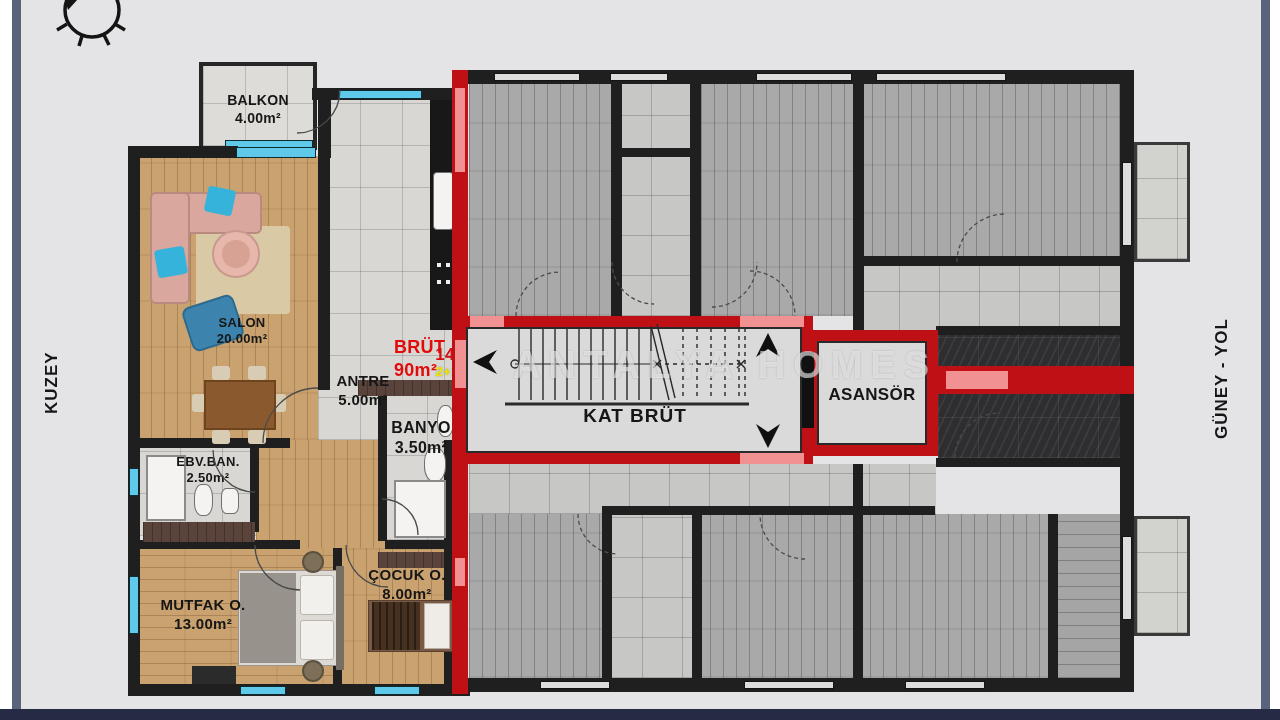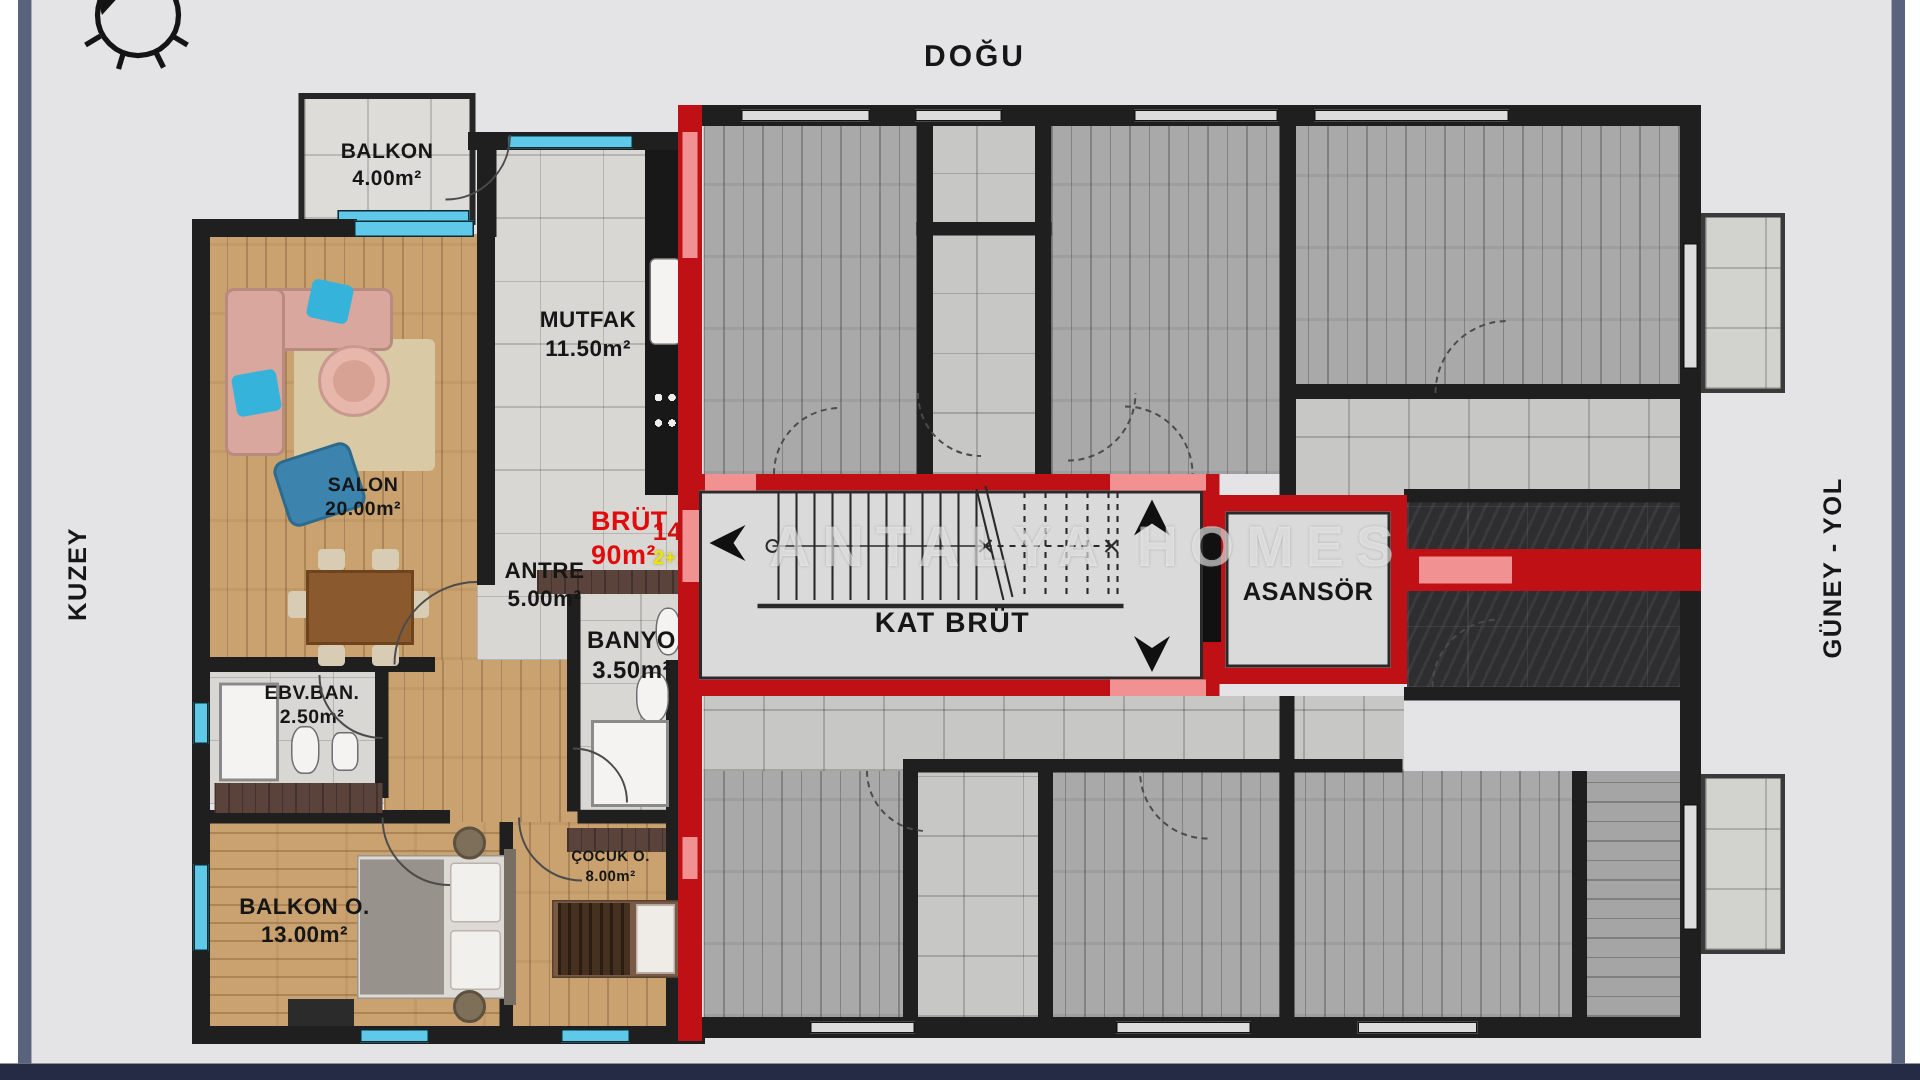--- a/index.html
+++ b/index.html
@@ -59,21 +59,20 @@
 
   <svg style="left:52px;top:-26px;" width="84" height="78">
     <circle cx="40" cy="36" r="27" fill="none" stroke="#141414" stroke-width="3.5"></circle>
     <polygon points="6,2 36,14 16,36" fill="#141414"></polygon>
     <line x1="63" y1="50" x2="73" y2="56" stroke="#141414" stroke-width="3.5"></line>
     <line x1="52" y1="61" x2="57" y2="71" stroke="#141414" stroke-width="3.5"></line>
     <line x1="30" y1="62" x2="27" y2="72" stroke="#141414" stroke-width="3.5"></line>
     <line x1="15" y1="50" x2="5" y2="56" stroke="#141414" stroke-width="3.5"></line>
   </svg>
 
-  <div class="lbl" style="left:560px;top:26px;width:180px;font-size:20px;letter-spacing:2px;">DOĞU</div>
   <div class="lbl rot" style="left:-28px;top:372px;width:160px;font-size:17px;letter-spacing:1px;">KUZEY</div>
   <div class="lbl rot" style="left:1122px;top:368px;width:200px;font-size:17px;letter-spacing:1px;">GÜNEY - YOL</div>
 
   <div class="abs tile-l" style="left:318px;top:100px;width:140px;height:340px;"></div>
   <div class="abs wood-v" style="left:138px;top:156px;width:180px;height:284px;"></div>
   <div class="abs wood-v" style="left:256px;top:440px;width:130px;height:112px;"></div>
   <div class="abs tile-l" style="left:138px;top:448px;width:118px;height:88px;"></div>
   <div class="abs tile-l" style="left:385px;top:395px;width:73px;height:145px;"></div>
   <div class="abs wood-h" style="left:138px;top:548px;width:202px;height:140px;"></div>
   <div class="abs wood-v" style="left:340px;top:548px;width:118px;height:140px;"></div>
@@ -145,45 +144,41 @@
   <div class="furn" style="left:192px;top:666px;width:44px;height:18px;background:#2b2b2b;"></div>
 
   <div class="furn" style="left:368px;top:600px;width:90px;height:52px;background:#7a5a44;border:1px solid #57402f;"></div>
   <div class="furn" style="left:372px;top:602px;width:48px;height:48px;background:#46301f;background-image:repeating-linear-gradient(90deg,rgba(0,0,0,.4) 0 2px,transparent 2px 7px);"></div>
   <div class="furn" style="left:424px;top:603px;width:26px;height:46px;background:#efece7;border:1px solid #b5b0a8;"></div>
 
   <div class="lbl" style="left:198px;top:92px;width:120px;font-size:14px;">
     <span>BALKON</span>
     <span>4.00m²</span>
   </div>
-  <div class="lbl" style="left:332px;top:205px;width:120px;font-size:15px;">
-    <span>MUTFAK</span>
-    <span>11.50m²</span>
-  </div>
   <div class="lbl" style="left:182px;top:315px;width:120px;font-size:13px;">
     <span>SALON</span>
     <span>20.00m²</span>
   </div>
   <div class="lbl" style="left:328px;top:372px;width:70px;font-size:15px;text-align:center;">
     <span>ANTRE</span>
     <span>5.00m²</span>
   </div>
   <div class="lbl" style="left:386px;top:418px;width:70px;font-size:16px;">
     <span>BANYO</span>
     <span>3.50m²</span>
   </div>
   <div class="lbl" style="left:168px;top:454px;width:80px;font-size:13px;">
     <span>EBV.BAN.</span>
     <span>2.50m²</span>
   </div>
   <div class="lbl" style="left:148px;top:596px;width:110px;font-size:15px;">
-    <span>BALKON O.</span>
+    <span>MUTFAK O.</span>
     <span>13.00m²</span>
   </div>
-  <div class="lbl" style="left:352px;top:566px;width:110px;font-size:10px;">
+  <div class="lbl" style="left:352px;top:566px;width:110px;font-size:15px;">
     <span>ÇOCUK O.</span>
     <span>8.00m²</span>
   </div>
 
   <div class="lbl" style="left:394px;top:336px;width:62px;font-size:18px;color:#e10b0b;text-align:left;">
     <span>BRÜT</span>
     <span>90m²</span>
   </div>
   <div class="lbl" style="left:428px;top:344px;width:34px;font-size:17px;color:#d40f0f;">14</div>
   <div class="lbl" style="left:430px;top:364px;width:34px;font-size:13px;color:#f0e400;text-shadow:0 0 2px rgba(110,110,0,.6);">2+1</div>

